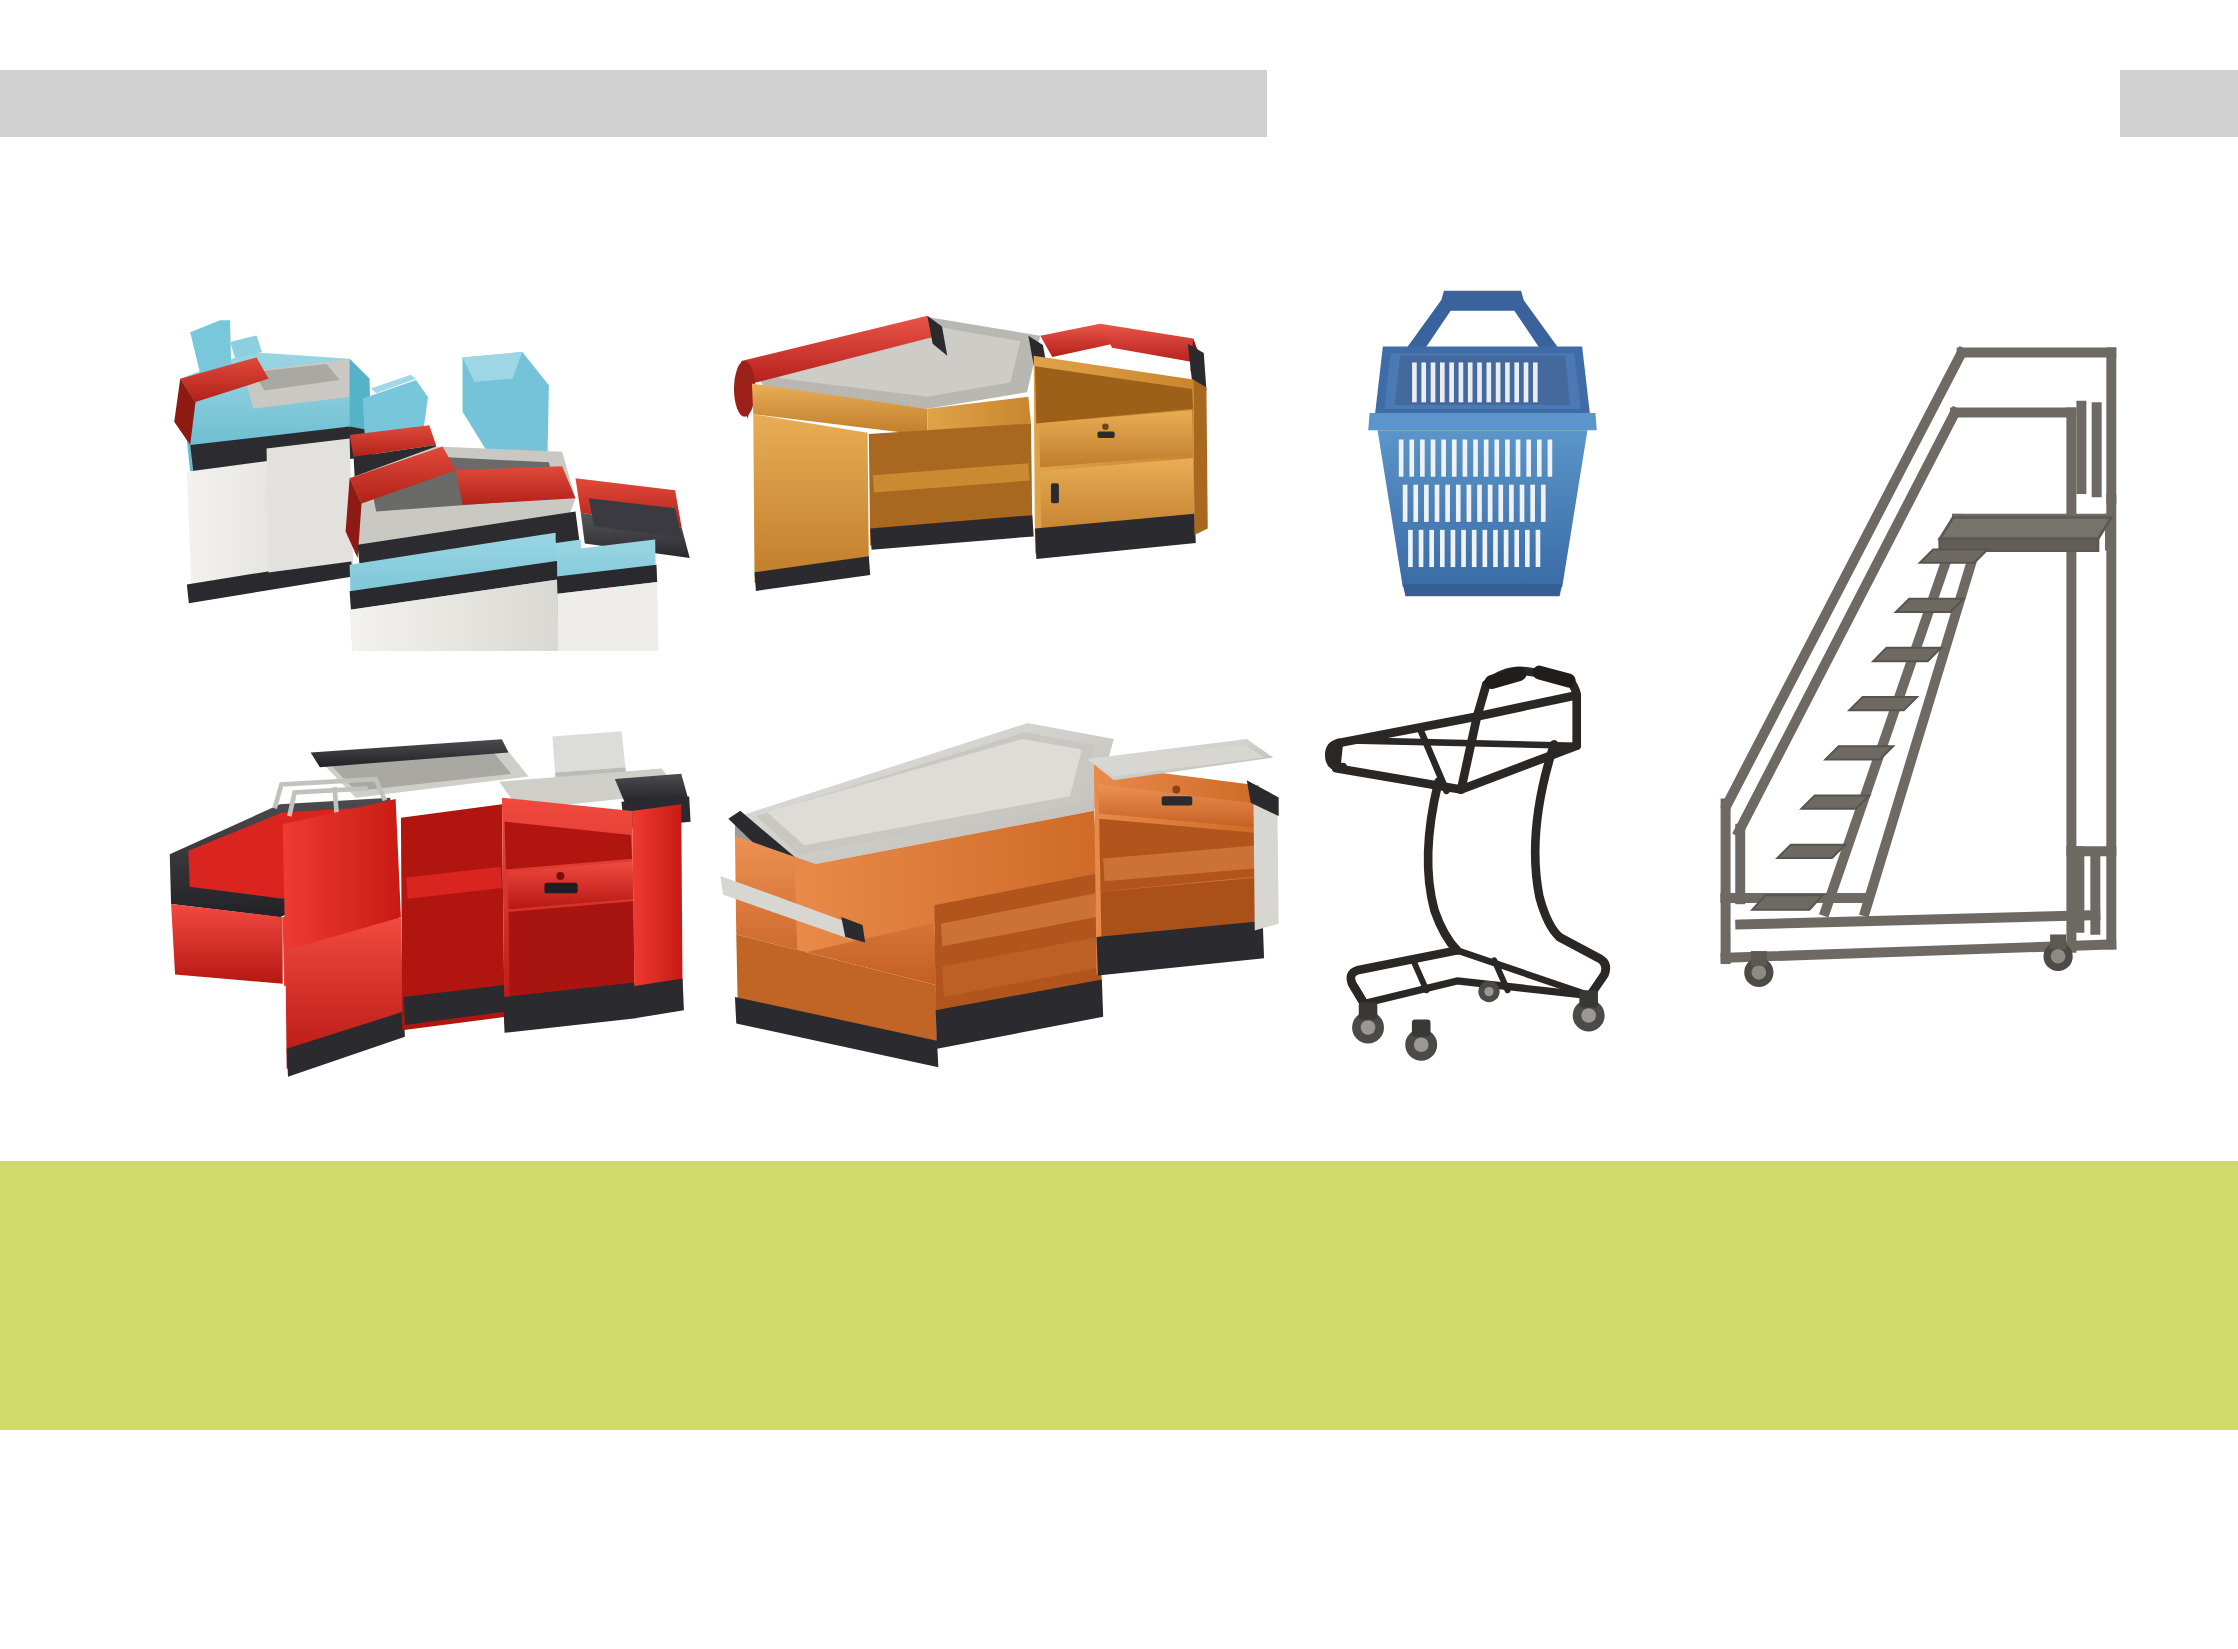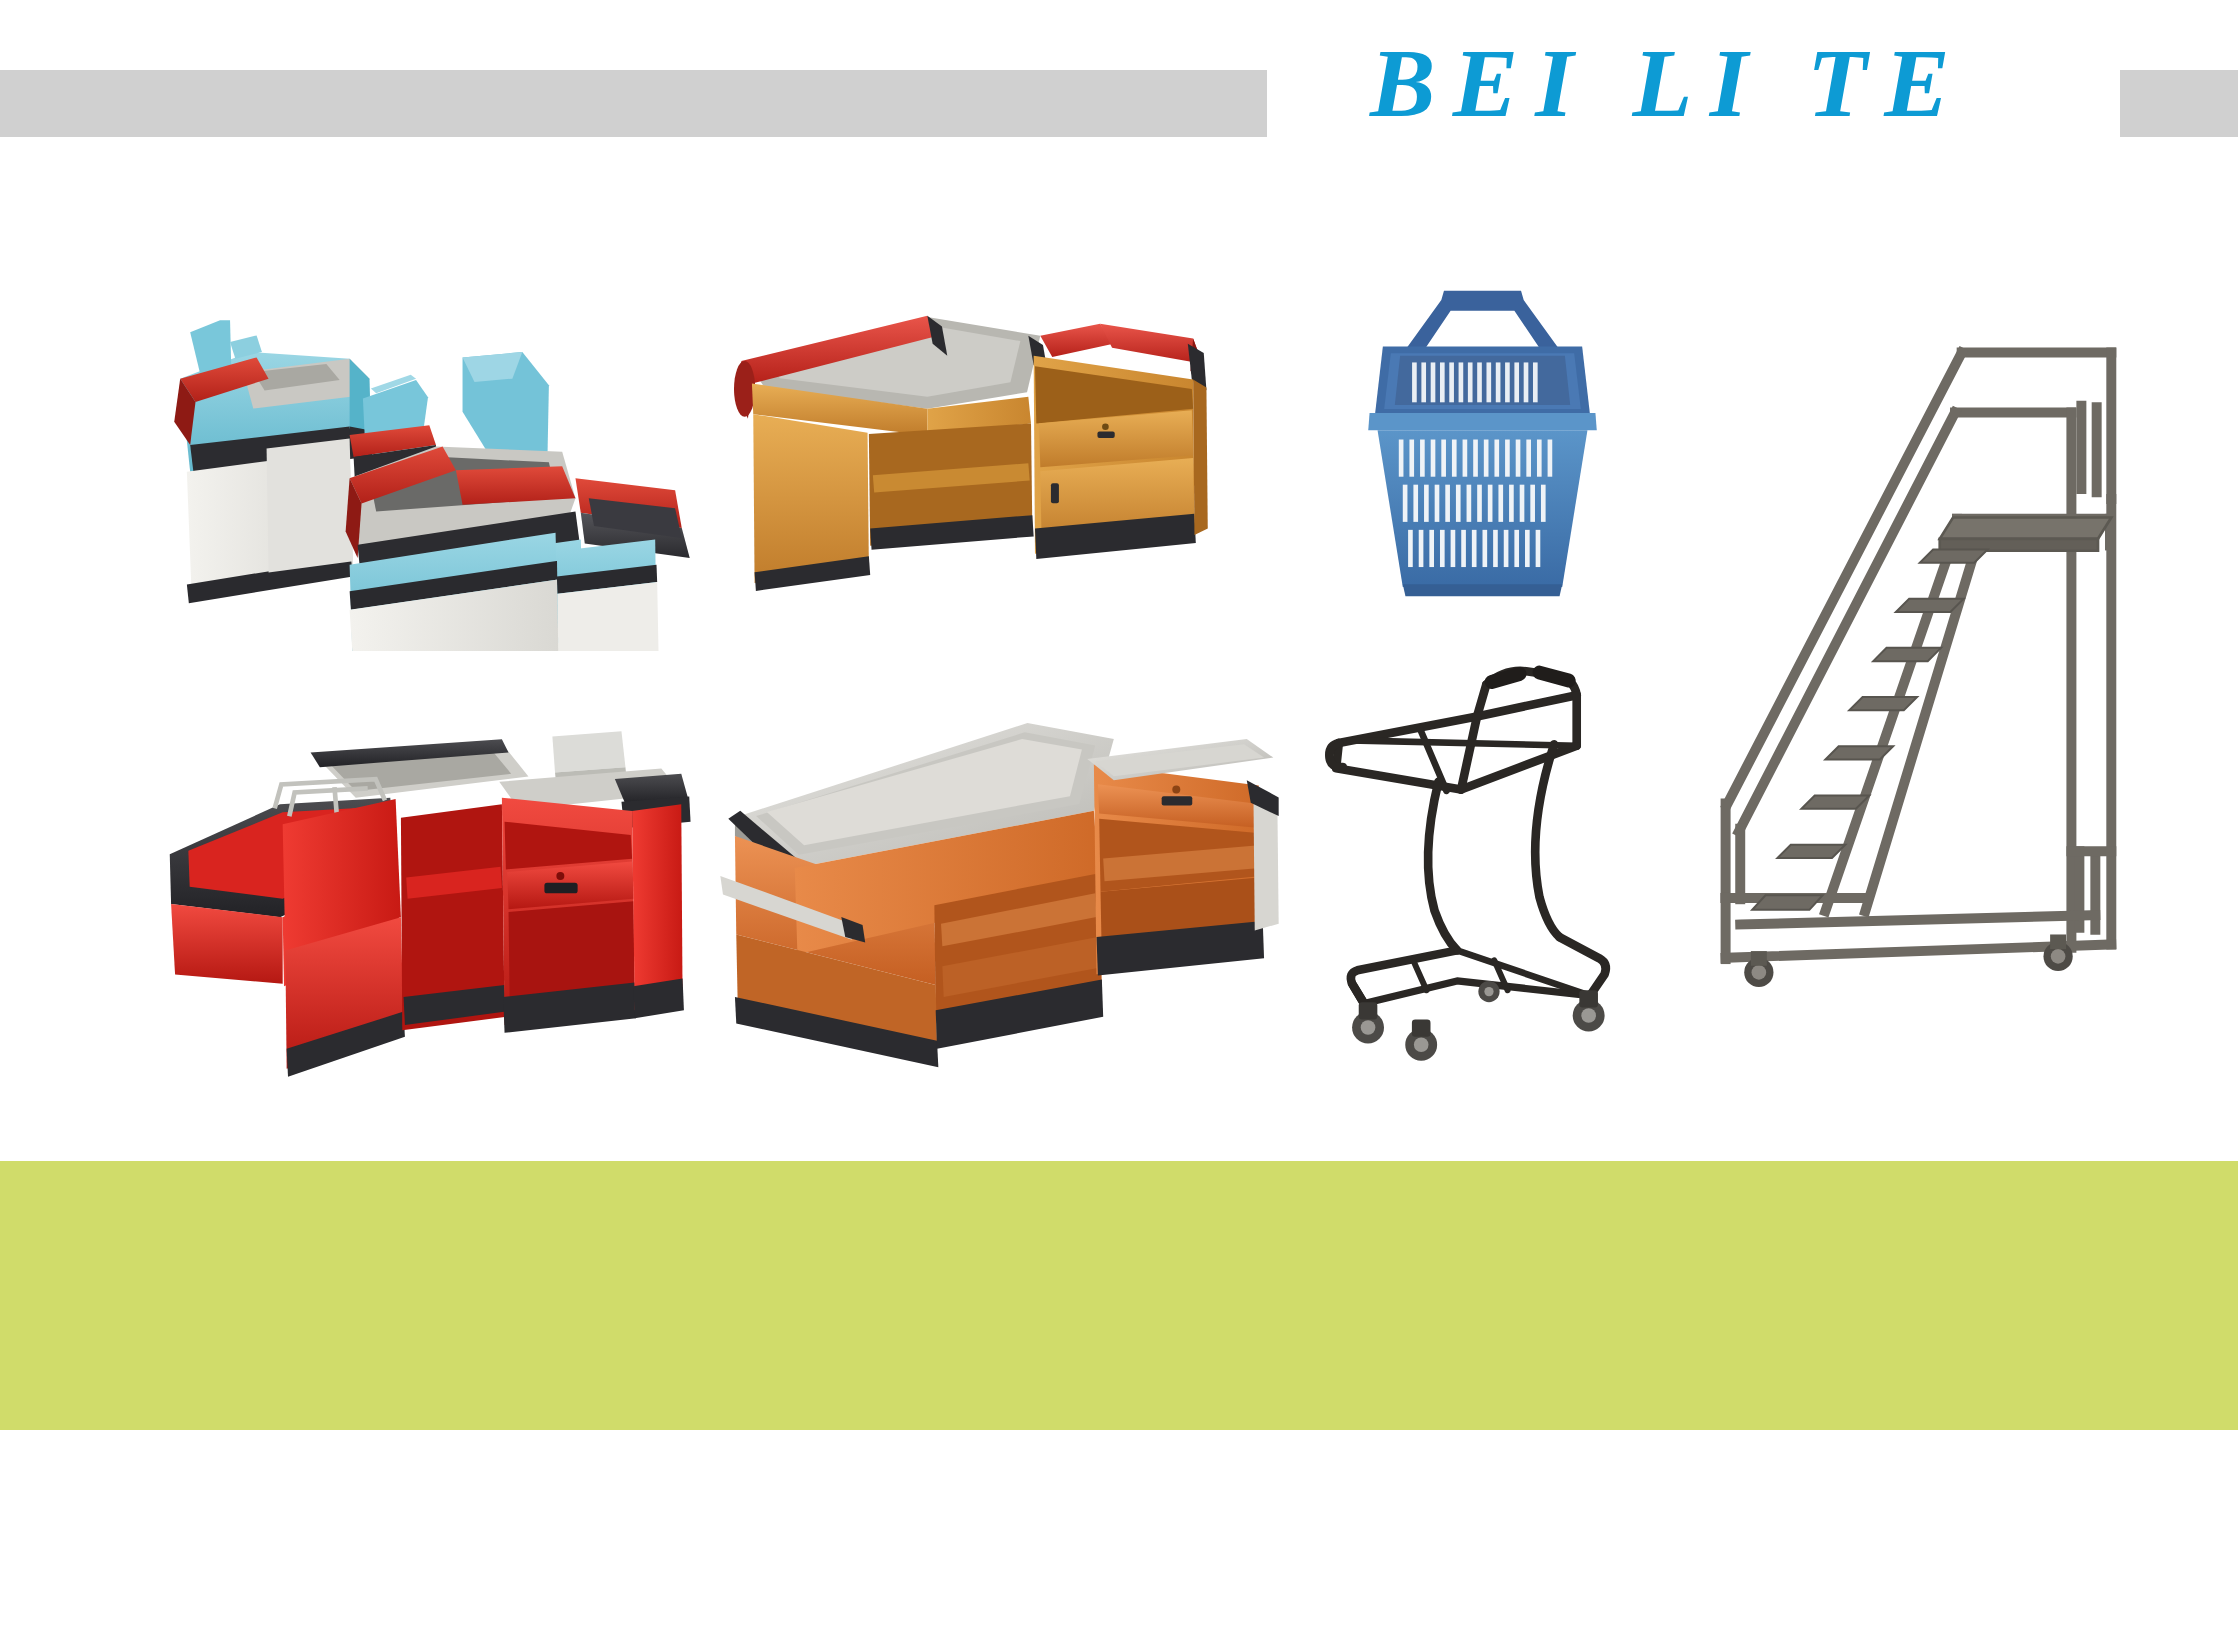--- a/index.html
+++ b/index.html
@@ -37,21 +37,20 @@
 
   
   .footer{position:absolute;left:0;top:1430px;width:2239px;height:219px;}
 </style>
 </head>
 <body>
 
 <div class="header">
   <div class="hdr-bar-left"></div>
   <div class="hdr-bar-right"></div>
-  <div class="brand">BEI  LI  TE</div>
 </div>
 
 <div class="gallery">
 
   <div class="prod p-counters-teal">
     <svg viewBox="0 0 830 560" xmlns="http://www.w3.org/2000/svg">
       <defs>
         <linearGradient id="tealG" x1="0" y1="0" x2="0" y2="1">
           <stop offset="0" stop-color="#9ad6e4"></stop>
             <stop offset="1" stop-color="#63b8cd"></stop>

